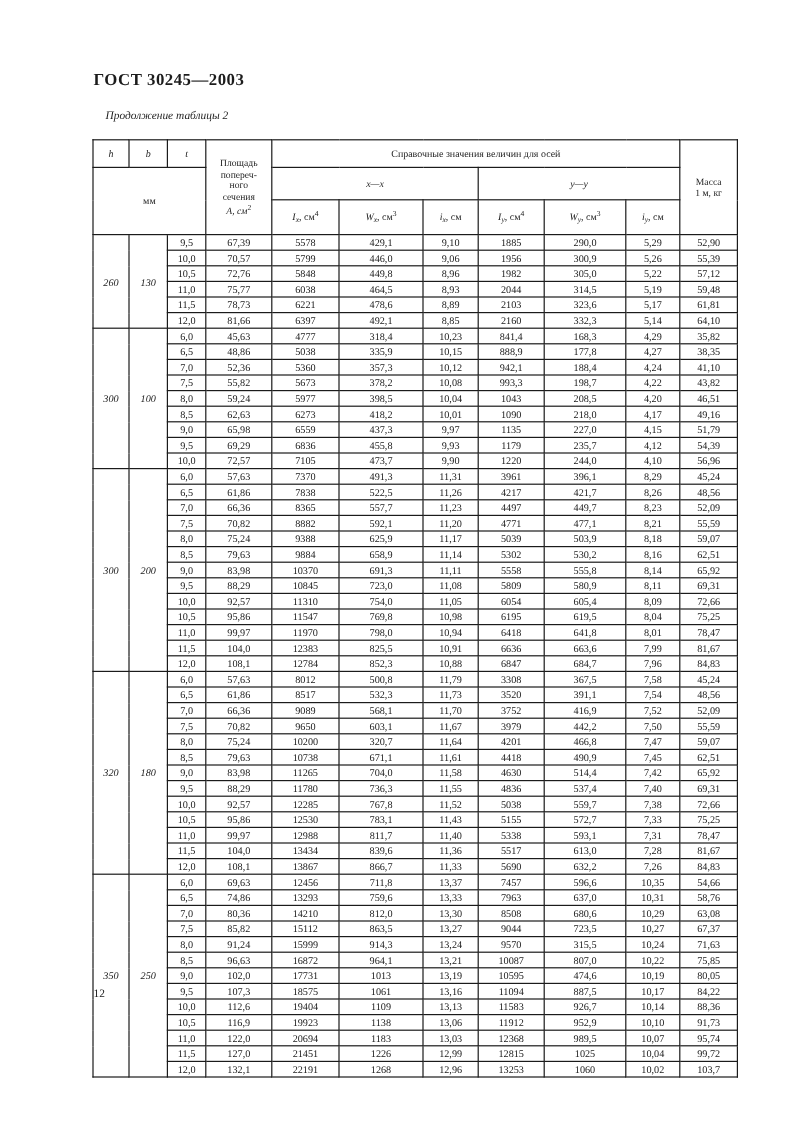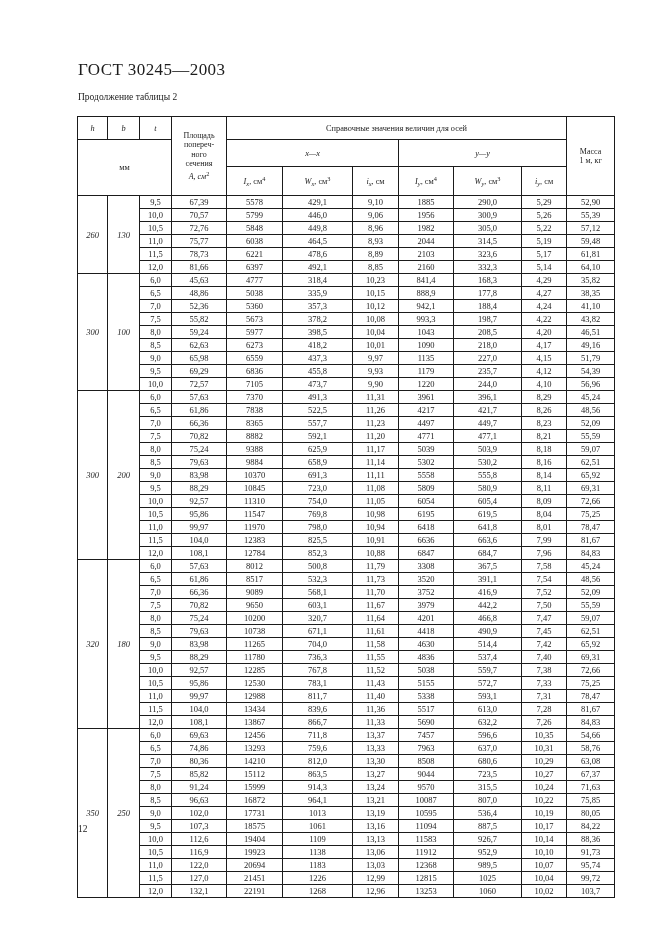--- a/index.html
+++ b/index.html
@@ -4,25 +4,25 @@
 <style>
   html,body { margin:0; padding:0; }
   body {
     width:661px; height:936px; background:#ffffff;
     font-family:"Liberation Serif","DejaVu Serif",serif;
     color:#1c1c1c; position:relative; overflow:hidden;
   }
   .page { position:absolute; inset:0; }
   .doc-title {
     position:absolute; left:78px; top:60px;
-    font-size:17px; font-weight:normal; letter-spacing:.4px;
+    font-size:14px; font-weight:bold; letter-spacing:.4px;
   }
   .table-caption {
-    position:absolute; left:78px; top:92px;
-    font-size:9.5px; 
+    position:absolute; left:88px; top:92px;
+    font-size:9.5px; font-style:italic;
   }
   .page-number {
     position:absolute; left:78px; top:824px; font-size:9.5px;
   }
   table.spec {
     position:absolute; left:77px; top:116px;
     border-collapse:collapse; table-layout:fixed;
     width:538px; font-size:8.5px;
   }
   table.spec th, table.spec td {
@@ -633,21 +633,21 @@
           <td class="c7">10,22</td>
           <td class="c8">75,85</td>
         </tr>
         <tr>
           <td class="c0">9,0</td>
           <td class="c1">102,0</td>
           <td class="c2">17731</td>
           <td class="c3">1013</td>
           <td class="c4">13,19</td>
           <td class="c5">10595</td>
-          <td class="c6">536,4</td>
+          <td class="c6">474,6</td>
           <td class="c7">10,19</td>
           <td class="c8">80,05</td>
         </tr>
         <tr>
           <td class="c0">9,5</td>
           <td class="c1">107,3</td>
           <td class="c2">18575</td>
           <td class="c3">1061</td>
           <td class="c4">13,16</td>
           <td class="c5">11094</td>

